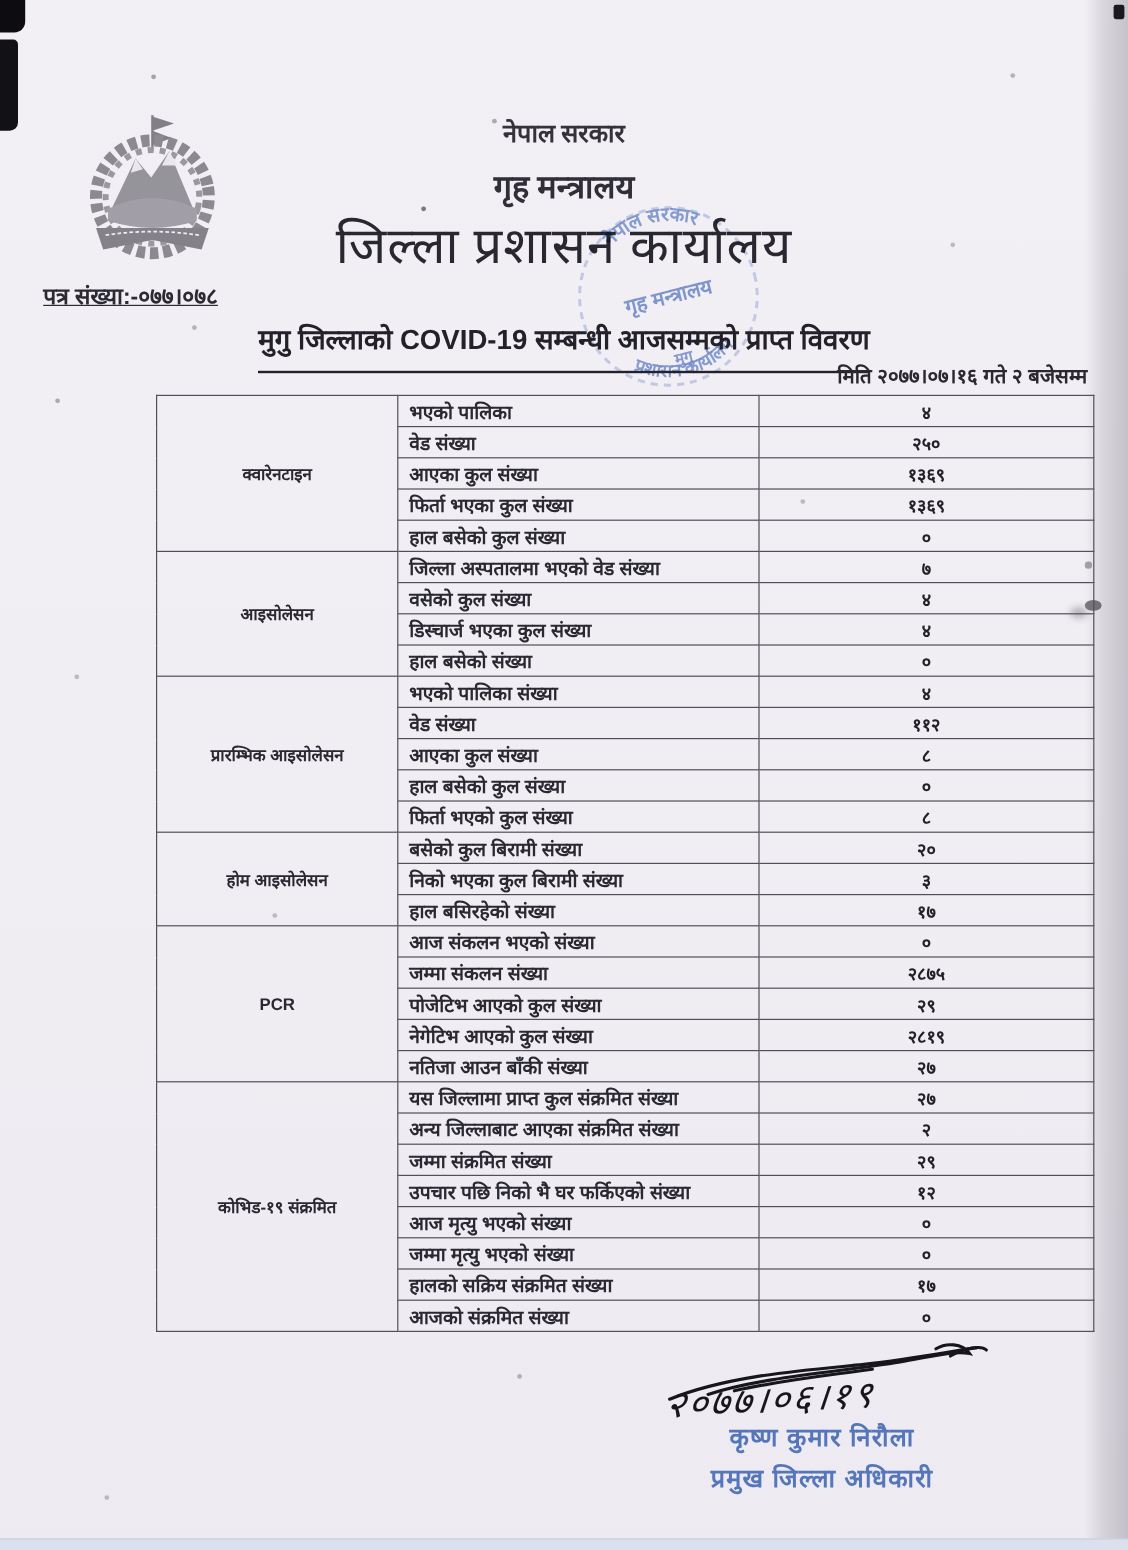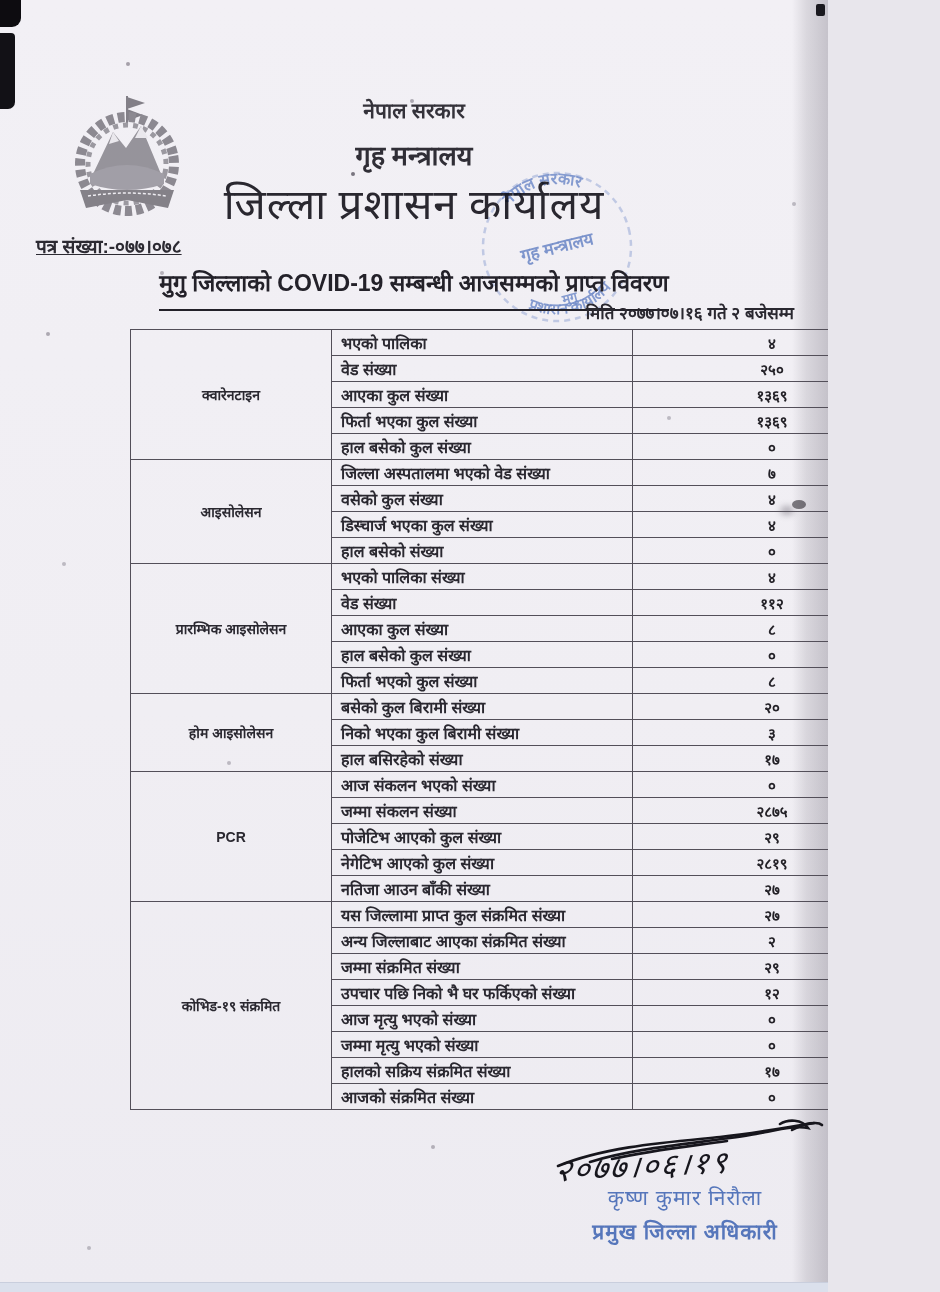--- a/index.html
+++ b/index.html
@@ -2,21 +2,21 @@
 <html><head>
 <meta charset="utf-8">
 <style>
   html,body{margin:0;padding:0;}
   body{
     width:940px;height:1292px;overflow:hidden;
     font-family:"Liberation Sans","DejaVu Sans",sans-serif;
     background:#e8e6ec;
   }
   .page{
-    position:relative;width:828px;height:1292px;overflow:hidden;
+    position:relative;width:940px;height:1292px;overflow:hidden;
     background:linear-gradient(180deg,#f2f0f5 0%,#f0eef3 55%,#edebf1 100%);
   }
   
   .edge-right{
     position:absolute;top:0;right:0;width:36px;height:100%;
     background:linear-gradient(to right,rgba(110,105,118,0) 0%,rgba(110,105,118,.18) 40%,rgba(95,90,105,.30) 100%);
   }
   .edge-bottom{
     position:absolute;left:0;bottom:0;width:100%;height:9px;
     background:#dbe0ec;border-top:1px solid #c9cedd;
@@ -57,21 +57,21 @@
   td.lbl{width:282px;font-weight:700;font-size:16px;}
   td.val{width:260px;text-align:center;font-weight:600;font-size:15px;color:#232127;font-family:"DejaVu Sans",sans-serif;}
   
   .sig-scribble{position:absolute;left:552px;top:1116px;width:275px;height:58px;}
   .sig-date{
     position:absolute;left:556px;top:1144px;font-size:31px;color:#17161d;
     font-style:italic;transform:skewX(-8deg) rotate(-3deg);letter-spacing:2px;
     font-family:"DejaVu Serif","Liberation Serif",serif;
   }
   .sig-stamp{position:absolute;left:555px;top:1183px;width:260px;text-align:center;color:#5c80c6;mix-blend-mode:multiply;}
-  .sig-name{font-size:21px;font-weight:400;letter-spacing:1px;}
+  .sig-name{font-size:21px;font-weight:700;letter-spacing:1px;}
   .sig-desig{font-size:21px;font-weight:700;margin-top:6px;letter-spacing:1px;}
 </style>
 </head>
 <body>
 
 <div class="page">
 
   <div class="edge-right"></div>
   <div class="edge-bottom"></div>
   <div class="corner-tl-a"></div>

